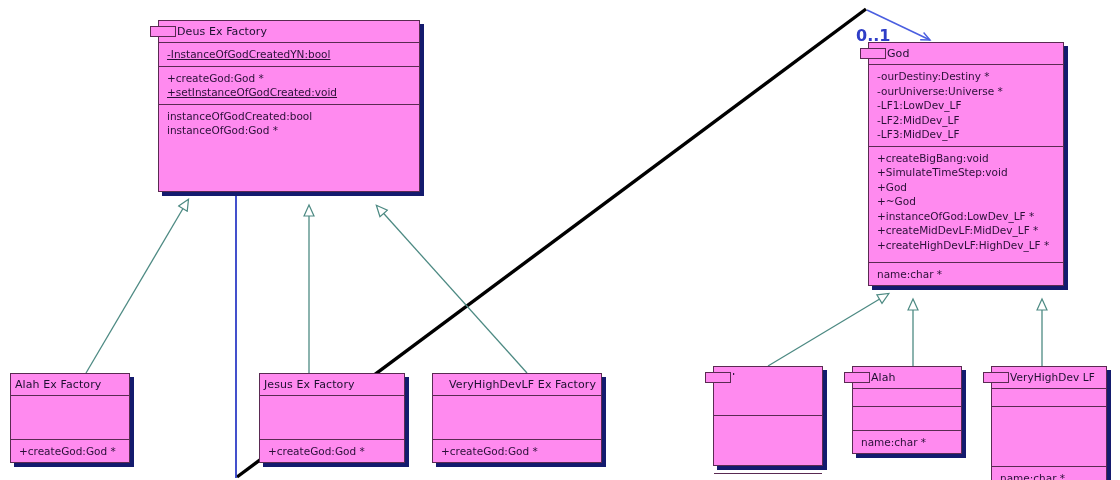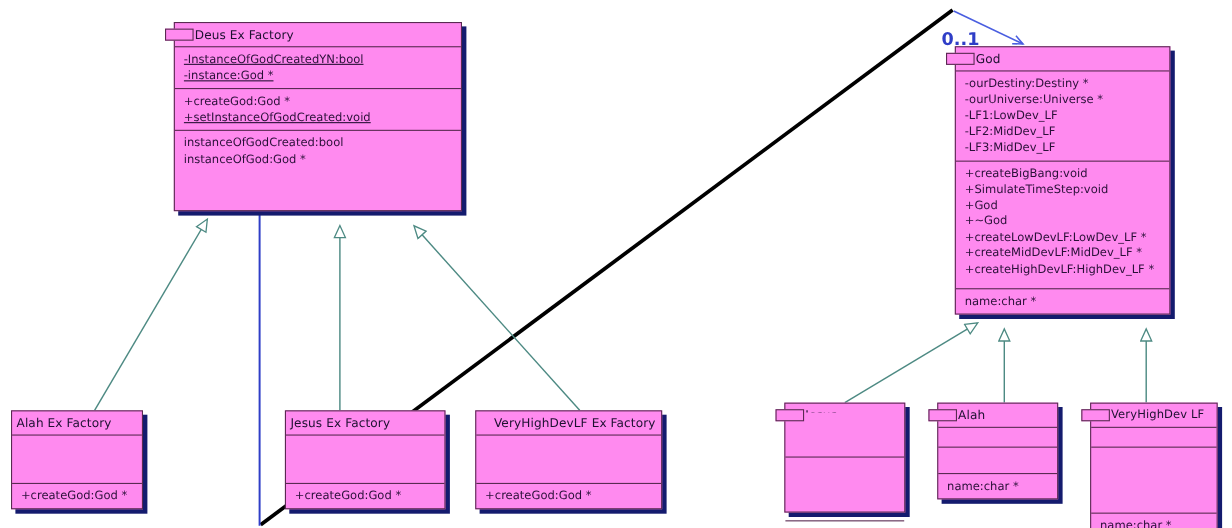--- a/index.html
+++ b/index.html
@@ -118,21 +118,20 @@
     <line x1="1042" y1="366" x2="1042" y2="300" stroke="#4d8a83" stroke-width="1.3" marker-end="url(#hollow-tri)"></line>
   </svg>
 
   <div class="mult-label" style="left:856px; top:26px;">0..1</div>
 
   <div class="uml-class" style="left:158px; top:20px; width:262px; height:172px;">
     <div class="uml-tab"></div>
     <div class="cls-title">Deus Ex Factory</div>
     <div class="cls-sec">
       <div class="mem static">-InstanceOfGodCreatedYN:bool</div>
-      <div class="mem static">-instance:God *</div>
     </div>
     <div class="cls-sec">
       <div class="mem">+createGod:God *</div>
       <div class="mem static">+setInstanceOfGodCreated:void</div>
     </div>
     <div class="cls-sec grow">
       <div class="mem">instanceOfGodCreated:bool</div>
       <div class="mem">instanceOfGod:God *</div>
     </div>
   </div>
@@ -145,21 +144,21 @@
       <div class="mem">-ourUniverse:Universe *</div>
       <div class="mem">-LF1:LowDev_LF</div>
       <div class="mem">-LF2:MidDev_LF</div>
       <div class="mem">-LF3:MidDev_LF</div>
     </div>
     <div class="cls-sec grow">
       <div class="mem">+createBigBang:void</div>
       <div class="mem">+SimulateTimeStep:void</div>
       <div class="mem">+God</div>
       <div class="mem">+~God</div>
-      <div class="mem">+createLowDevLF:LowDev_LF *</div>
+      <div class="mem">+instanceOfGod:LowDev_LF *</div>
       <div class="mem">+createMidDevLF:MidDev_LF *</div>
       <div class="mem">+createHighDevLF:HighDev_LF *</div>
     </div>
     <div class="cls-sec">
       <div class="mem">name:char *</div>
     </div>
   </div>
 
   <div class="uml-class" style="left:10px; top:373px; width:120px; height:90px;">
     <div class="cls-title" style="padding-left:4px;">Alah Ex Factory</div>

